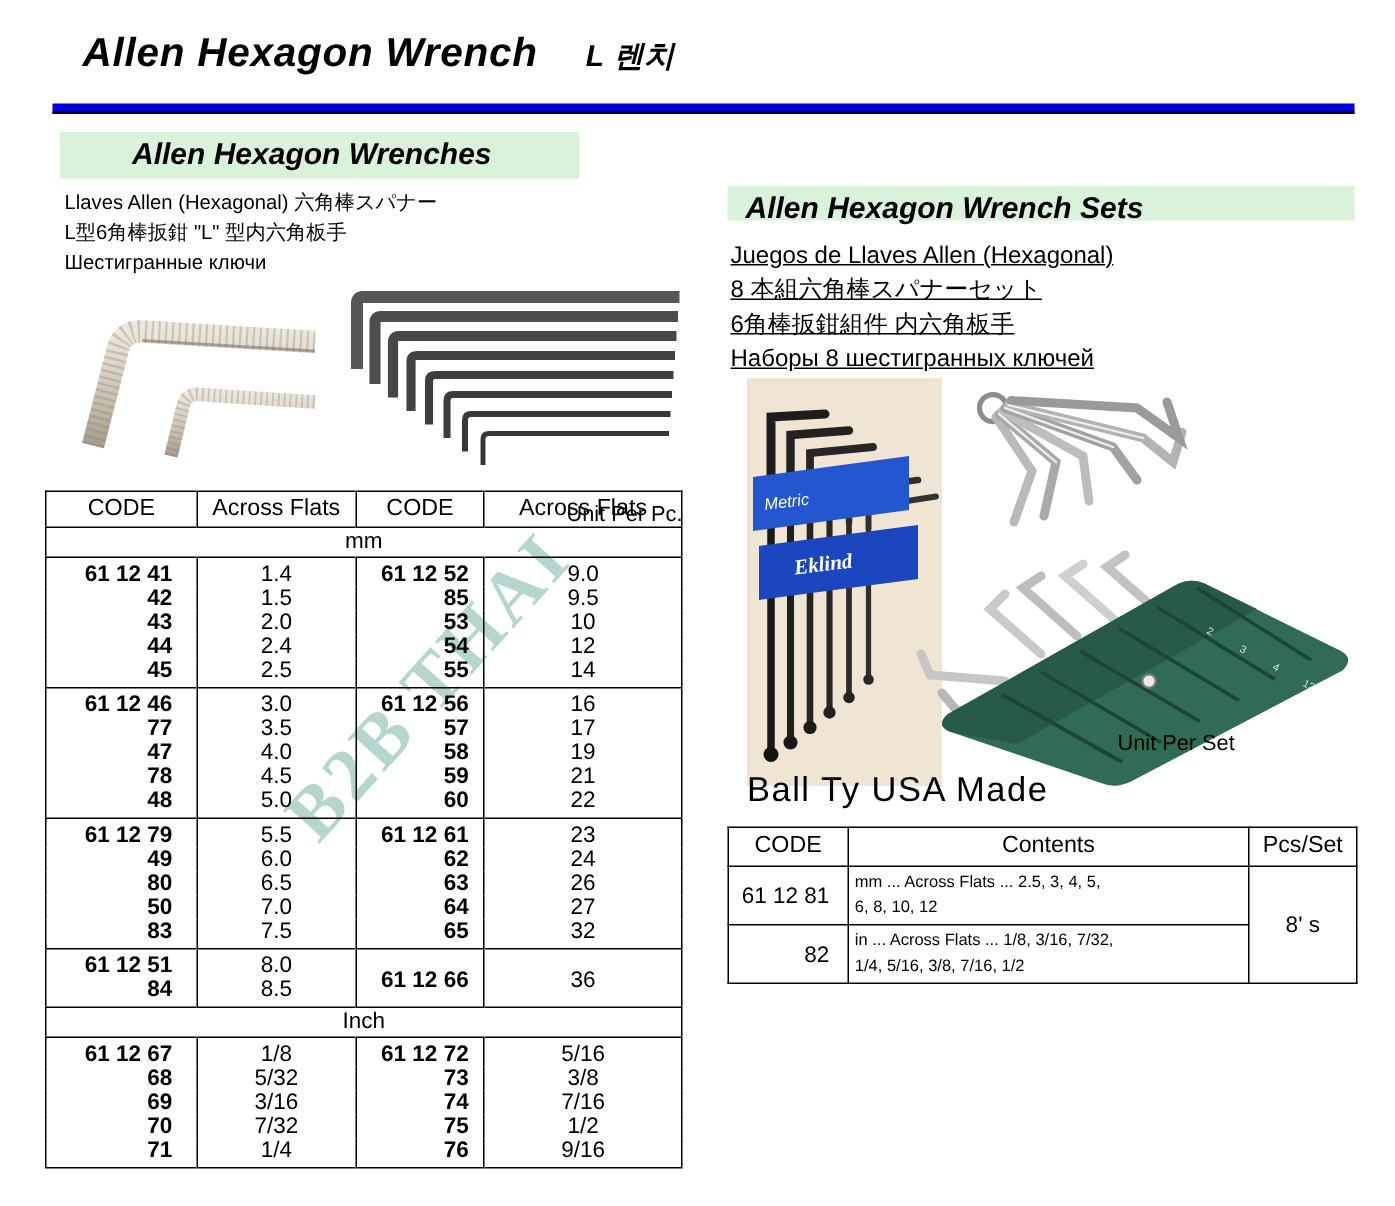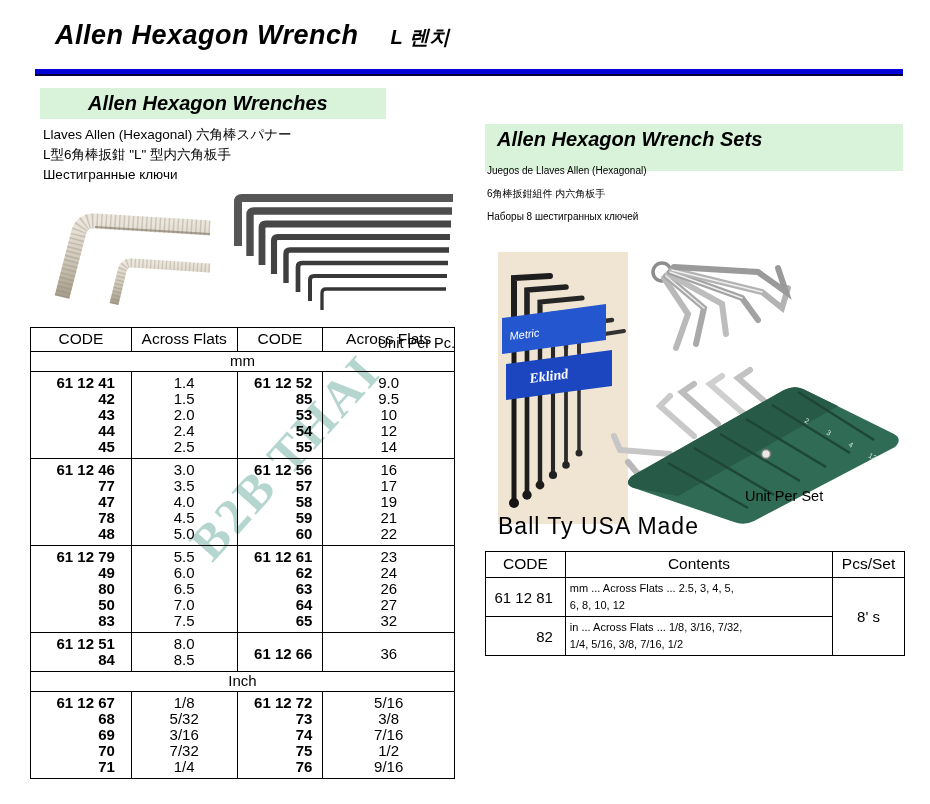--- a/index.html
+++ b/index.html
@@ -10,25 +10,25 @@
   .page-title{position:absolute;left:55px;top:20px;font-size:27px;font-weight:bold;
               font-style:italic;letter-spacing:.5px;white-space:nowrap;}
   .page-title-ko{font-size:20px;margin-left:32px;font-weight:bold;font-style:italic;}
   .header-rule{position:absolute;left:35px;top:69px;width:868px;height:5px;
                background:#0202d8;border-bottom:2px solid #01013a;}
 
   
   .banner{position:absolute;background:#d9f3da;font-style:italic;font-weight:bold;
           font-size:20px;line-height:30px;padding-left:12px;white-space:nowrap;}
   .banner-left{left:40px;top:88px;width:298px;height:31px;padding-left:48px;}
-  .banner-right{left:485px;top:124px;width:406px;height:47px;}
+  .banner-right{left:485px;top:124px;width:406px;height:23px;}
 
   .subs{position:absolute;font-size:13.5px;}
   .subs-left{left:43px;top:125px;line-height:20px;}
-  .subs-right{left:487px;top:159px;line-height:23px;font-size:10px;}
+  .subs-right{left:487px;top:159px;line-height:23px;font-size:16px;text-decoration:underline;}
   .sub-line{white-space:nowrap;}
 
   .unit-label{position:absolute;font-size:14.5px;}
   .unit-pc{left:320px;top:303px;width:135px;text-align:right;margin-top:32px;}
   .unit-set{left:745px;top:488px;width:130px;}
 
   .ball-caption{position:absolute;left:498px;top:513px;font-size:23px;letter-spacing:1px;}
 
   
   .watermark{position:absolute;left:95px;top:428px;width:380px;text-align:center;
@@ -276,20 +276,21 @@
           <td class="flat c2 vb">1/4</td>
           <td class="code c3 vb">76</td>
           <td class="flat c4">9/16</td>
         </tr>
       </tbody>
     </table>
 
   <div class="banner banner-right">Allen Hexagon Wrench Sets</div>
   <div class="subs subs-right">
     <div class="sub-line">Juegos de Llaves Allen (Hexagonal)</div>
+    <div class="sub-line">8 本組六角棒スパナーセット</div>
     <div class="sub-line">6角棒扳鉗組件  内六角板手</div>
     <div class="sub-line">Наборы 8 шестигранных ключей</div>
   </div>
 
   <svg class="photo" style="left:498px;top:252px;" width="138" height="272" viewBox="0 0 138 272">
     <rect x="0" y="0" width="130" height="272" fill="#f0e4d2"></rect>
     <g fill="none" stroke-linecap="round">
       <path d="M 16 80 L 16 26 L 52 24" stroke="#1d1d1d" stroke-width="6"></path>
       <path d="M 29 84 L 29 38 L 68 35" stroke="#222222" stroke-width="5.6"></path>
       <path d="M 42 88 L 42 50 L 84 46" stroke="#262626" stroke-width="5.2"></path>

